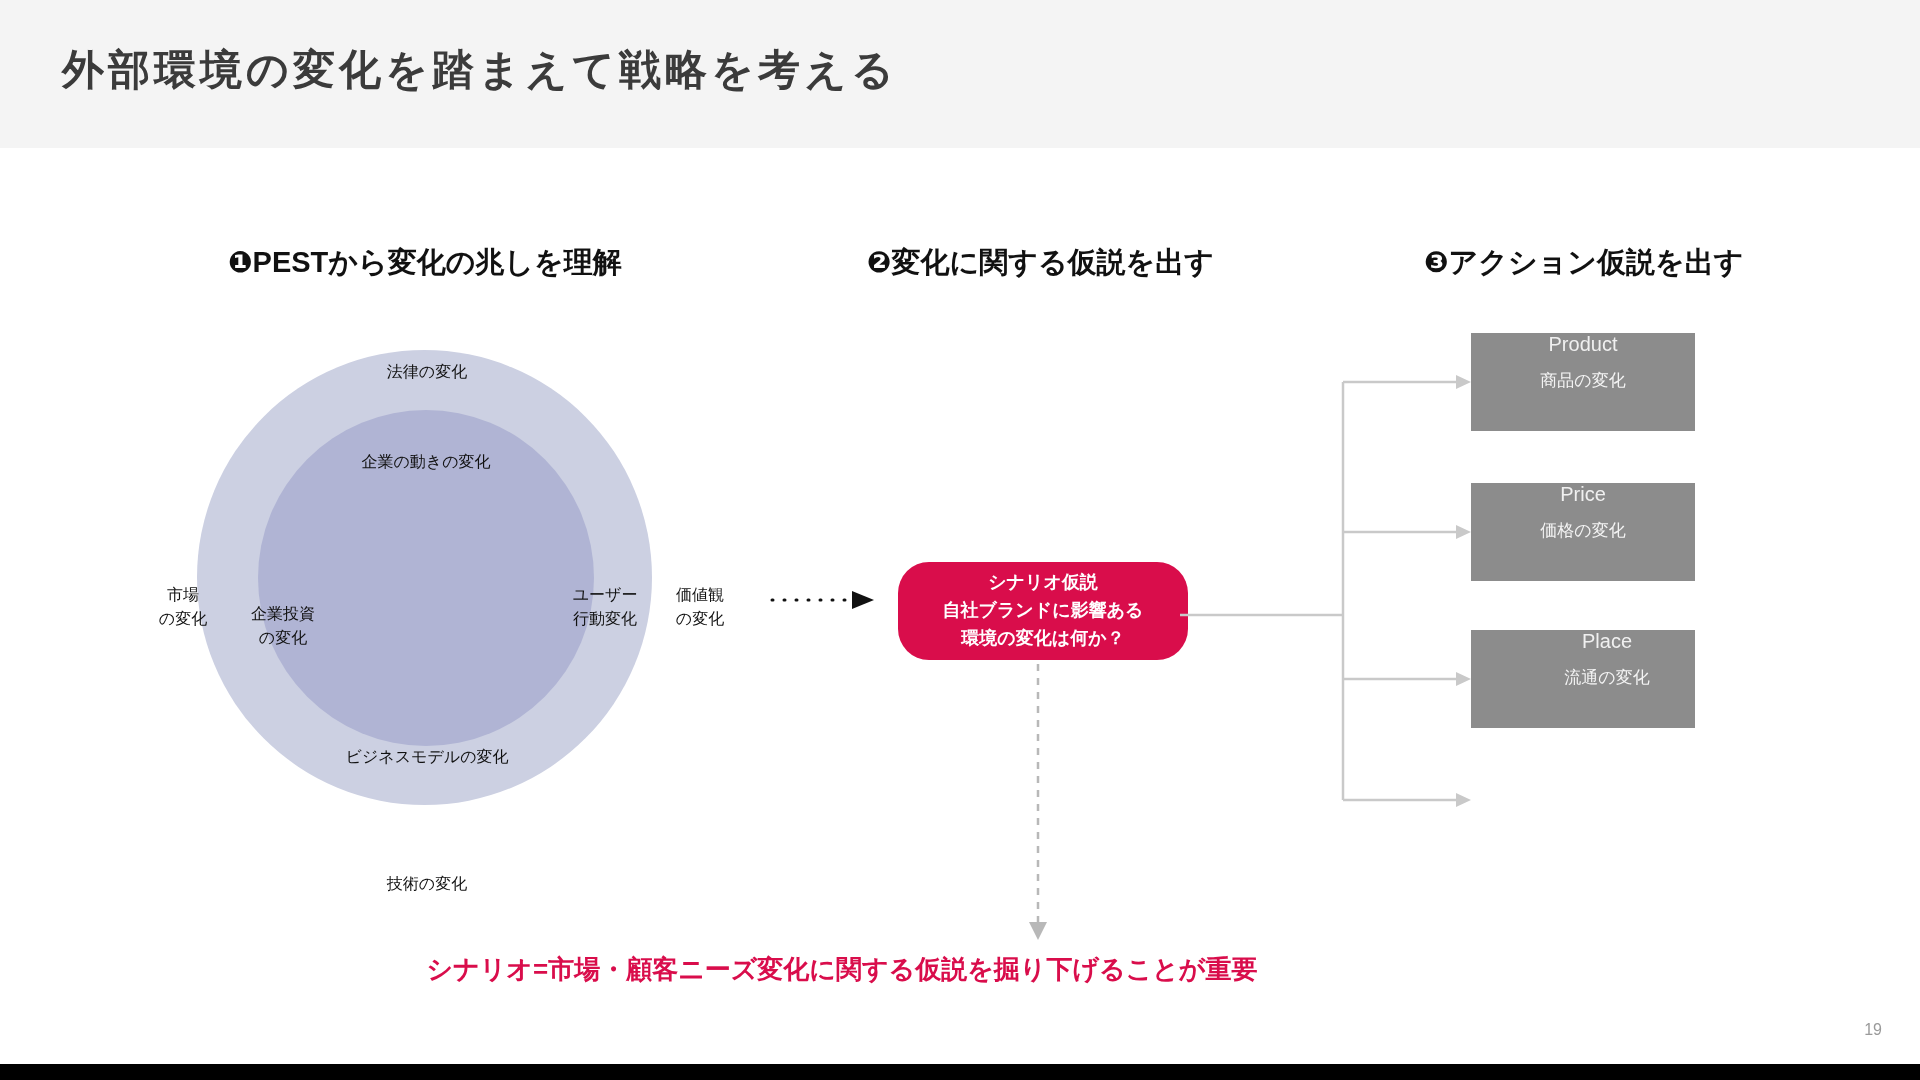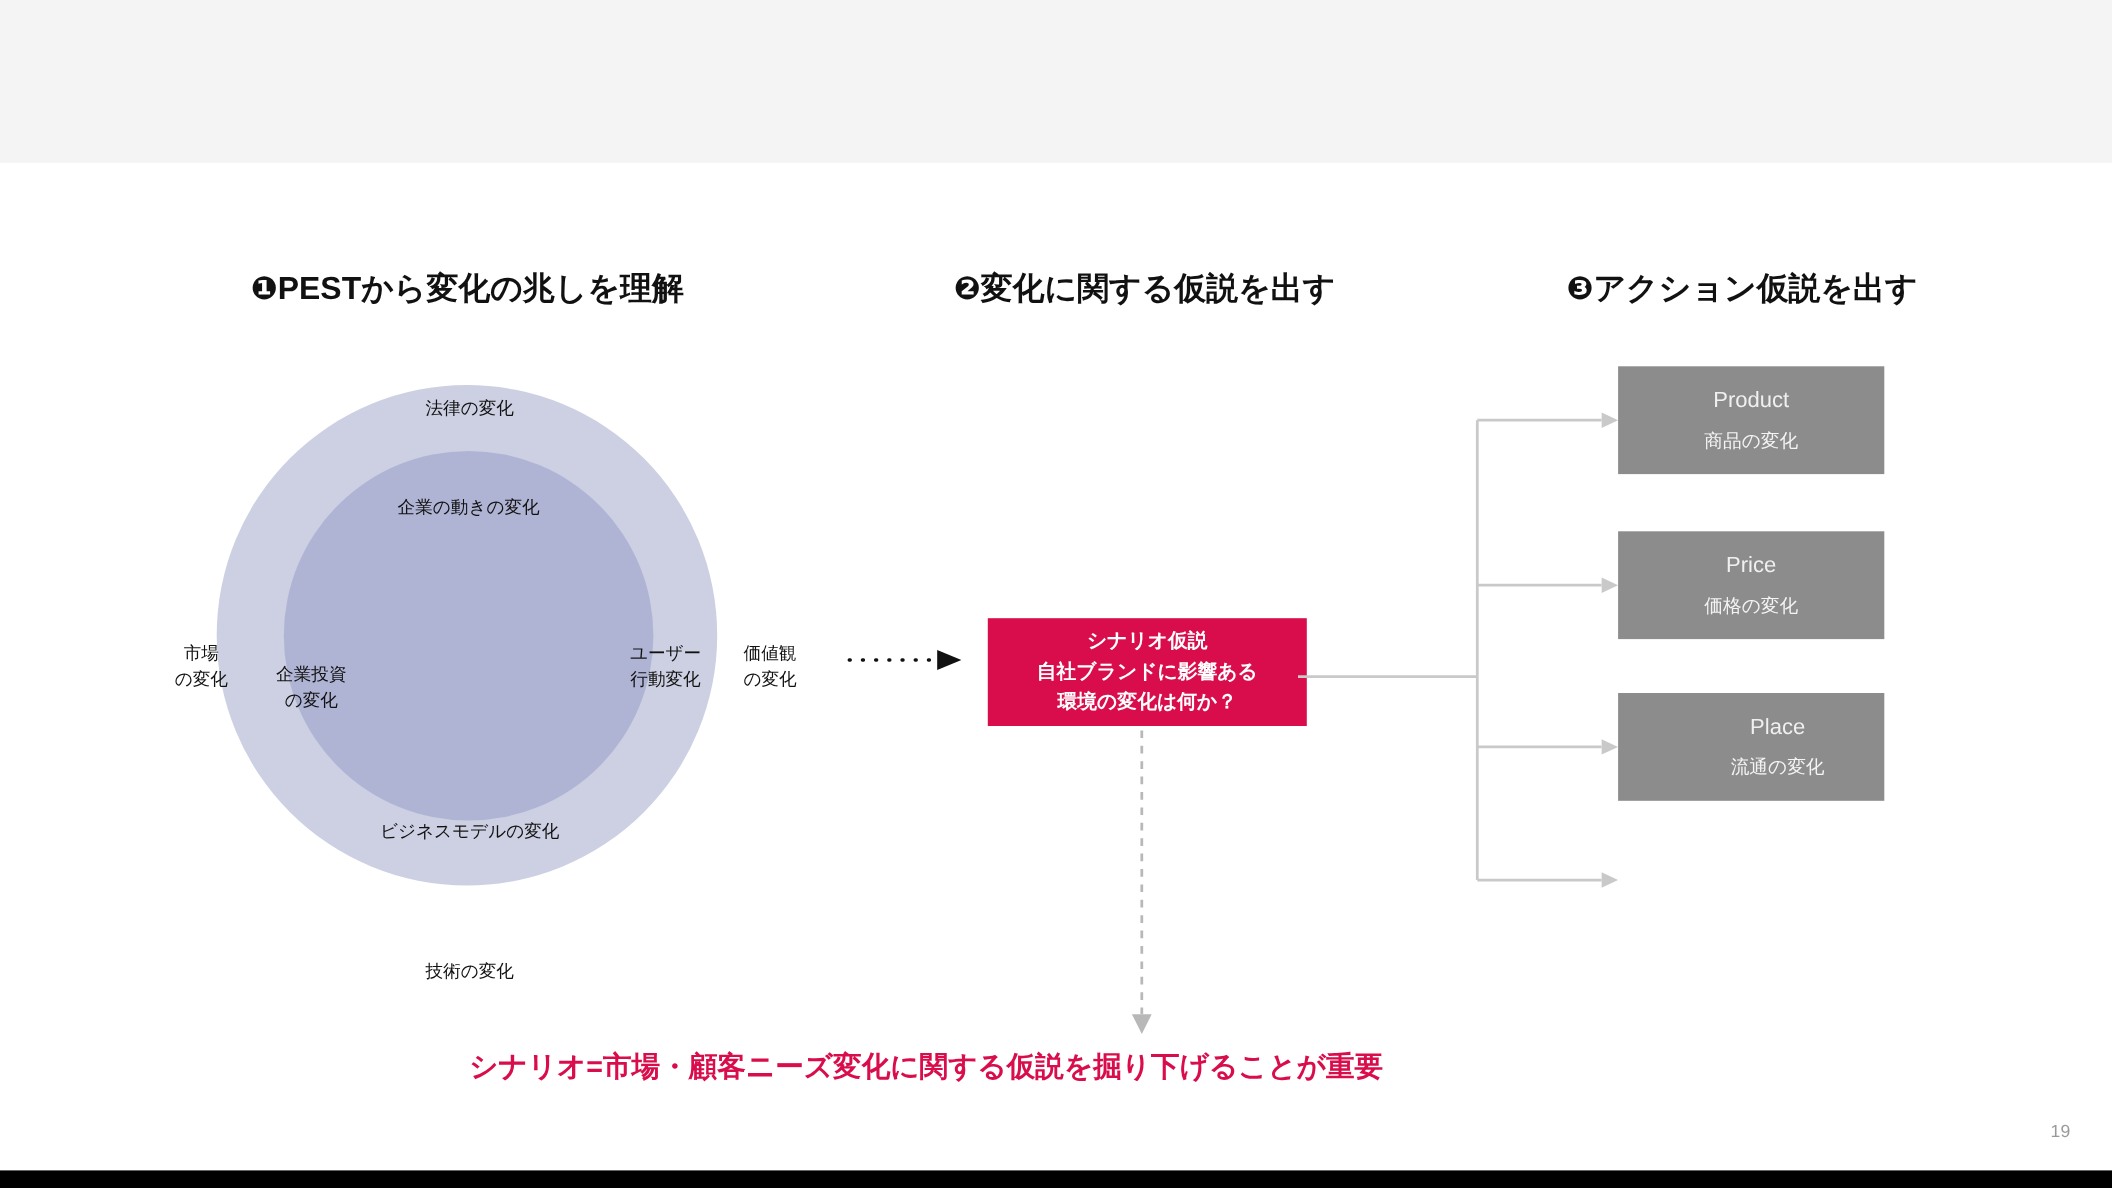--- a/index.html
+++ b/index.html
@@ -60,43 +60,43 @@
   #dotted-arrow {
     position: absolute; left: 770px; top: 588px; width: 110px; height: 24px;
   }
 
   
   .scenario-box {
     position: absolute; left: 898px; top: 562px;
     width: 290px; height: 98px;
     background: #d90d4b;
     display: flex; flex-direction: column;
-    align-items: center; justify-content: center;
+    align-items: center; justify-content: center; border-radius: 31px;
   }
   .scenario-box .ln {
     color: #ffffff; font-size: 18px; font-weight: 700;
     line-height: 1.55; white-space: nowrap;
   }
 
   
   #connector-tree {
     position: absolute; left: 1180px; top: 370px; width: 300px; height: 470px;
   }
 
   
   #dashed-down {
     position: absolute; left: 1020px; top: 660px; width: 36px; height: 290px;
   }
 
   
   .p-box {
-    position: absolute; left: 1471px; width: 242px; height: 98px;
+    position: absolute; left: 1471px; width: 224px; height: 98px;
     background: #8c8c8c;
     display: flex; flex-direction: column;
-    align-items: center; justify-content: center;
+    align-items: center; justify-content: flex-start;
   }
   .p-box .p-en {
     color: #f0f0f0; font-size: 20px; font-weight: 400;
     line-height: 1.1; margin-bottom: 17px; white-space: nowrap;
   }
   .p-box .p-ja {
     color: #f4f4f4; font-size: 17px; font-weight: 400;
     line-height: 1.1; white-space: nowrap;
   }
   #p-box-0 { top: 333px; }
@@ -122,20 +122,21 @@
     position: absolute; left: 0; top: 1064px; width: 1920px; height: 16px;
     background: #000000;
   }
 </style>
 </head>
 <body>
 
 <div id="slide">
 
   <div class="header-band"></div>
+  <div class="slide-title">外部環境の変化を踏まえて戦略を考える</div>
 
   <div class="step-head" id="step-head-1">❶PESTから変化の兆しを理解</div>
   <div class="step-head" id="step-head-2">❷変化に関する仮説を出す</div>
   <div class="step-head" id="step-head-3">❸アクション仮説を出す</div>
 
   <div class="circle-outer"></div>
   <div class="circle-inner"></div>
 
   <div class="circ-label" id="lbl-legal">法律の変化</div>
   <div class="circ-label" id="lbl-corp-move">企業の動きの変化</div>

